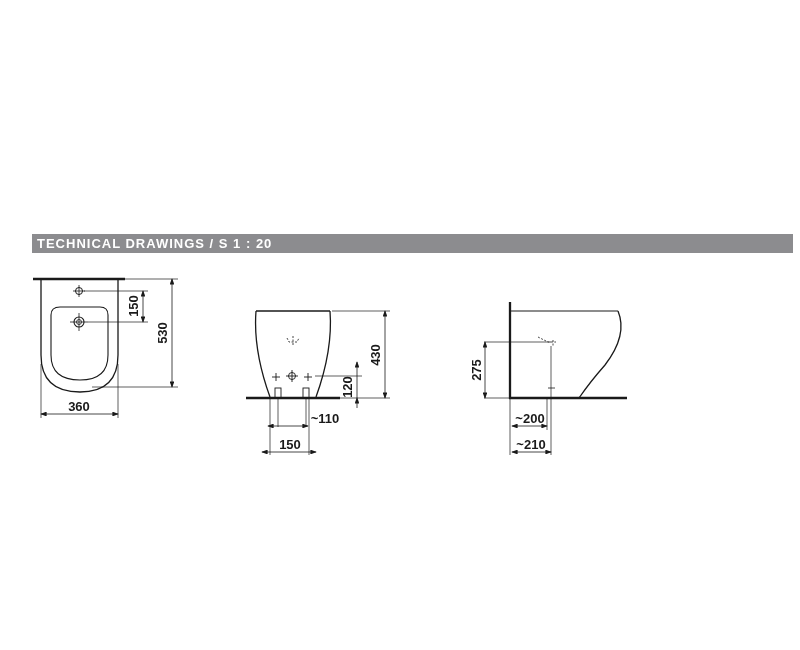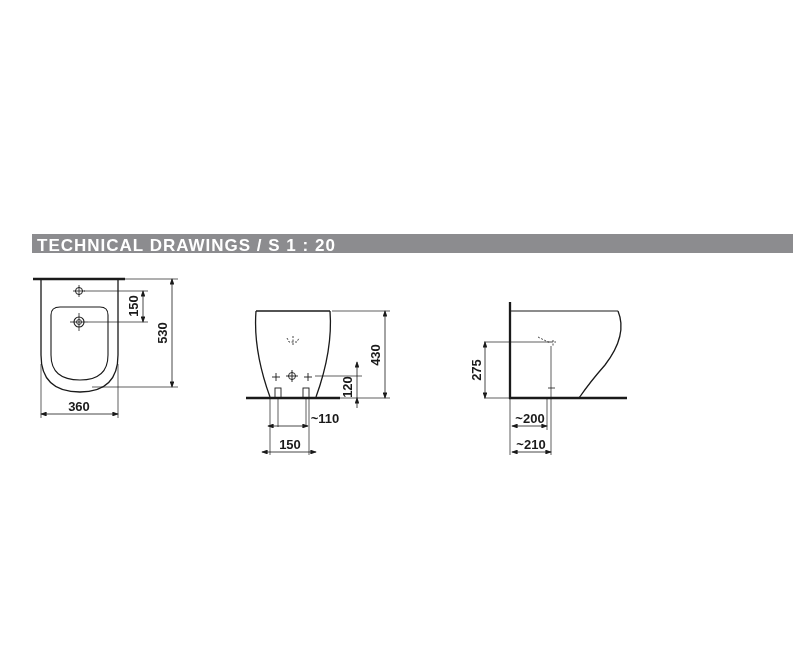--- a/index.html
+++ b/index.html
@@ -1,18 +1,18 @@
 <!DOCTYPE html>
 <html><head>
 <meta charset="utf-8">
 <style>
   html, body { margin:0; padding:0; background:#ffffff; }
   body { width:800px; height:650px; position:relative; overflow:hidden; font-family:"Liberation Sans", sans-serif; }
   .header-bar { position:absolute; left:32px; top:234px; width:761px; height:19px; background:#8c8c8f; }
-  .header-text { position:absolute; left:5px; top:2px; color:#ffffff; font-weight:bold; font-size:17px; letter-spacing:1px; white-space:nowrap; }
+  .header-text { position:absolute; left:5px; top:2px; color:#ffffff; font-weight:bold; font-size:13px; letter-spacing:1px; white-space:nowrap; }
   svg { position:absolute; left:0; top:0; }
   .dim { font-family:"Liberation Sans", sans-serif; font-weight:bold; font-size:13px; fill:#1a1a1a; }
 </style>
 </head>
 <body>
 
 <div class="header-bar">
   <span class="header-text">TECHNICAL DRAWINGS / S 1 : 20</span>
 </div>
 

